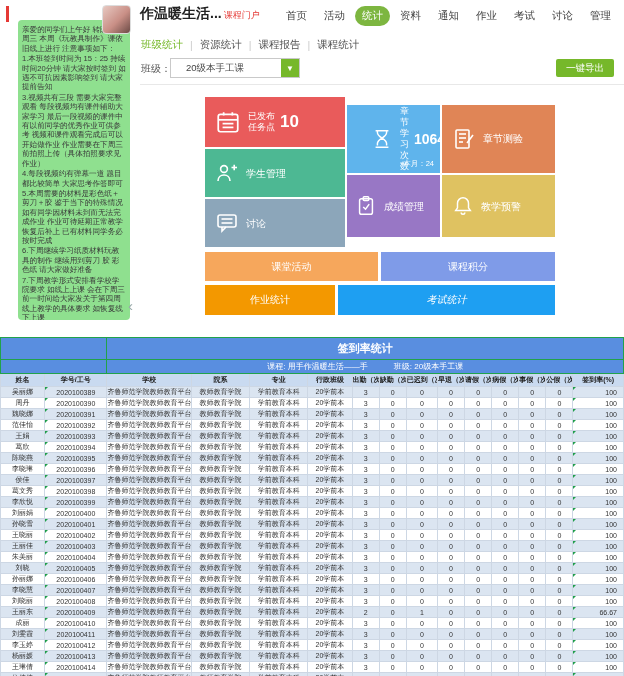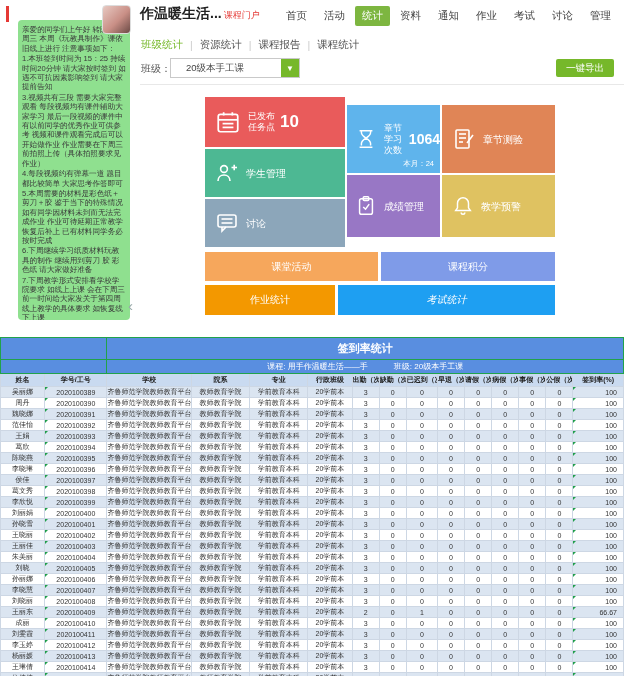--- a/index.html
+++ b/index.html
@@ -11,21 +11,21 @@
        border-radius:4px;padding:5px 4px;box-sizing:border-box;overflow:hidden;}
   .chat-bubble p{margin:0 0 1px 0;font-size:7.6px;line-height:9.4px;color:#3a3a3a;word-break:break-all;}
   .chat-avatar{position:absolute;left:102px;top:5px;width:27px;height:27px;border-radius:4px;
        background:linear-gradient(135deg,#e8c9c2 0%,#c98f86 55%,#6b4a45 100%);border:1px solid #ddd;}
   .collapse-arrow{position:absolute;left:128px;top:298px;font-size:15px;color:#9aa;line-height:15px;}
   
   .page-title{position:absolute;left:140px;top:5px;font-size:14px;font-weight:bold;color:#222;}
   .portal-link{font-size:9px;color:#e53935;font-weight:normal;margin-left:2px;}
   .top-nav{position:absolute;right:6px;top:6px;display:flex;align-items:center;}
   .nav-item{font-size:10.5px;color:#444;padding:3px 7px;margin-left:3px;cursor:pointer;}
-  .nav-item.active{background:#7db640;color:#fff;border-radius:2px;}
+  .nav-item.active{background:#7db640;color:#fff;border-radius:10px;}
   
   .sub-nav{position:absolute;left:141px;top:38px;display:flex;align-items:center;font-size:10.5px;}
   .sub-tab{color:#555;cursor:pointer;}
   .sub-tab.active{color:#76b82a;}
   .sub-sep{color:#ccc;margin:0 7px;}
   
   .class-label{position:absolute;left:141px;top:62px;font-size:10px;color:#555;}
   .class-select{position:absolute;left:170px;top:58px;width:130px;height:20px;border:1px solid #c9c9c9;
        background:#fff;display:flex;align-items:center;box-sizing:border-box;padding-left:10px;}
   .class-select .val{flex:1;font-size:9.5px;color:#444;padding-left:5px;}
@@ -34,23 +34,23 @@
   .export-btn{position:absolute;right:10px;top:59px;height:18px;padding:0 10px;background:#76b82a;
        color:#fff;font-size:9.5px;border:none;border-radius:2px;line-height:18px;cursor:pointer;}
   .hdr-divider{position:absolute;left:140px;top:84px;width:484px;height:1px;background:#e8e8e8;}
   
   .dash{position:absolute;left:205px;top:95px;width:415px;height:225px;}
   .tile{position:absolute;color:#fff;box-sizing:border-box;display:flex;align-items:center;cursor:pointer;}
   .tile svg{flex:none;}
   .t-red{left:0;top:2px;width:140px;height:50px;background:#e95b5b;padding-left:10px;}
   .t-green{left:0;top:54px;width:140px;height:48px;background:#4db893;padding-left:10px;}
   .t-grey{left:0;top:104px;width:140px;height:48px;background:#8ca6ba;padding-left:10px;}
-  .t-blue{left:142px;top:10px;width:93px;height:68px;background:#5fb4ec;padding-left:8px;position:absolute;}
+  .t-blue{left:142px;top:10px;width:93px;height:68px;background:#5fb4ec;padding-left:24px;position:absolute;}
   .t-purple{left:142px;top:80px;width:93px;height:62px;background:#9877c5;padding-left:8px;}
-  .t-orange{left:237px;top:10px;width:113px;height:68px;background:#e08556;padding-left:10px;}
+  .t-orange{left:237px;top:10px;width:113px;height:68px;background:#e08556;padding-left:10px;font-family:Liberation Mono, monospace;}
   .t-yellow{left:237px;top:80px;width:113px;height:62px;background:#dfc261;padding-left:10px;}
   .bar{position:absolute;display:flex;align-items:center;justify-content:center;color:#fff;font-size:10px;cursor:pointer;}
   .b-activity{left:0;top:157px;width:173px;height:29px;background:#f6a75c;}
   .b-points{left:176px;top:157px;width:174px;height:29px;background:#7f9be8;}
   .b-homework{left:0;top:190px;width:130px;height:30px;background:#f39800;}
   .b-exam{left:133px;top:190px;width:217px;height:30px;background:#1e9ff2;font-style:italic;}
   .t-label{font-size:9px;line-height:11px;margin-left:7px;}
   .t-label.single{font-size:10px;}
   .t-num{font-size:17px;font-weight:bold;margin-left:5px;}
   .t-num.mid{font-size:14px;}

